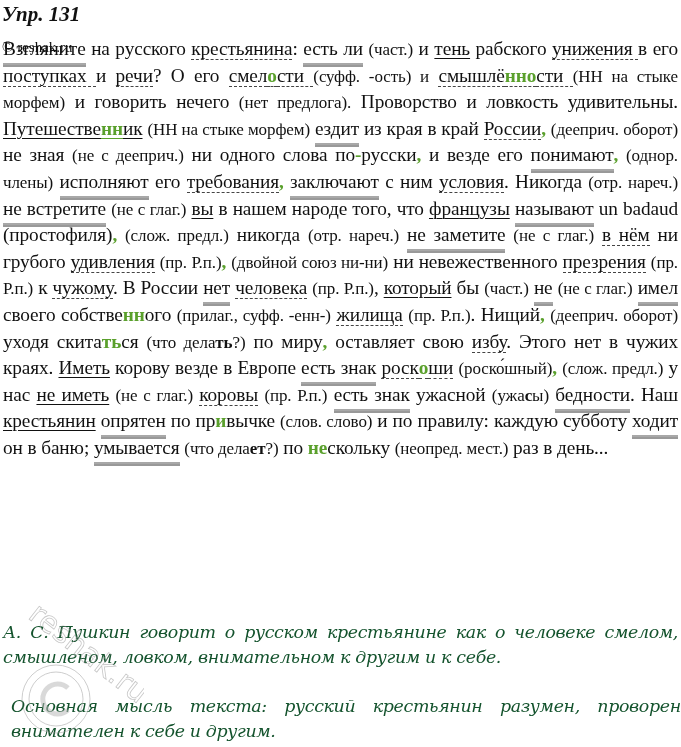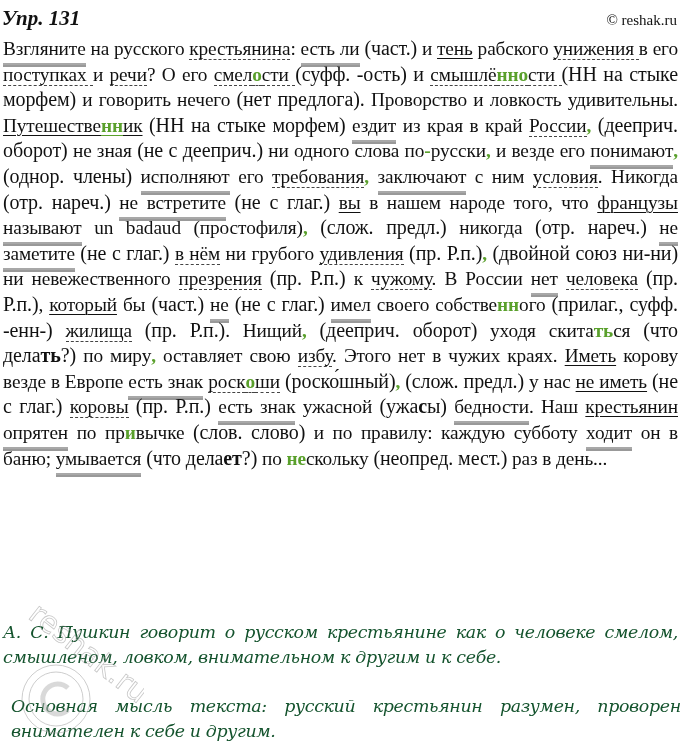--- a/index.html
+++ b/index.html
@@ -2,30 +2,30 @@
 <html><head>
 <meta charset="utf-8">
 <style>
   html, body { margin: 0; padding: 0; background: #ffffff; }
   body {
     width: 681px; height: 747px; overflow: hidden; position: relative;
     font-family: "Liberation Serif", "DejaVu Serif", serif; color: #111;
   }
   .header {
     position: absolute; left: 2px; right: 4px; top: 0; height: 30px;
-    display: flex; justify-content: space-between; align-items: baseline;
+    display: flex; justify-content: space-between; align-items: baseline; flex-direction: column;
   }
   .ex-title { font-weight: bold; font-style: italic; font-size: 21px; margin-top: 2px; }
   .copyright { font-size: 15px; margin-top: 12px; }
   .body-text {
     position: absolute; left: 3px; top: 36px; width: 675px;
     font-size: 19.3px; line-height: 25.6px; text-align: justify;
     letter-spacing: -0.1px; word-spacing: 0px;
   }
-  .note { font-size: 20px; }
+  .note { font-size: 17px; }
   .note i, .it { }
   .g { color: #5aa02c; font-weight: bold; }
   .b { font-weight: bold; }
   
   .u1 { text-decoration: underline; text-decoration-thickness: 1px; text-underline-offset: 3px; margin-top: 8px; }
   
   .u2 {
     text-decoration-thickness: 1px; text-underline-offset: 3px;
     box-shadow: inset 0 -1px 0 #fff, 0 2px 0 #999; padding-bottom: 4px;
   }

